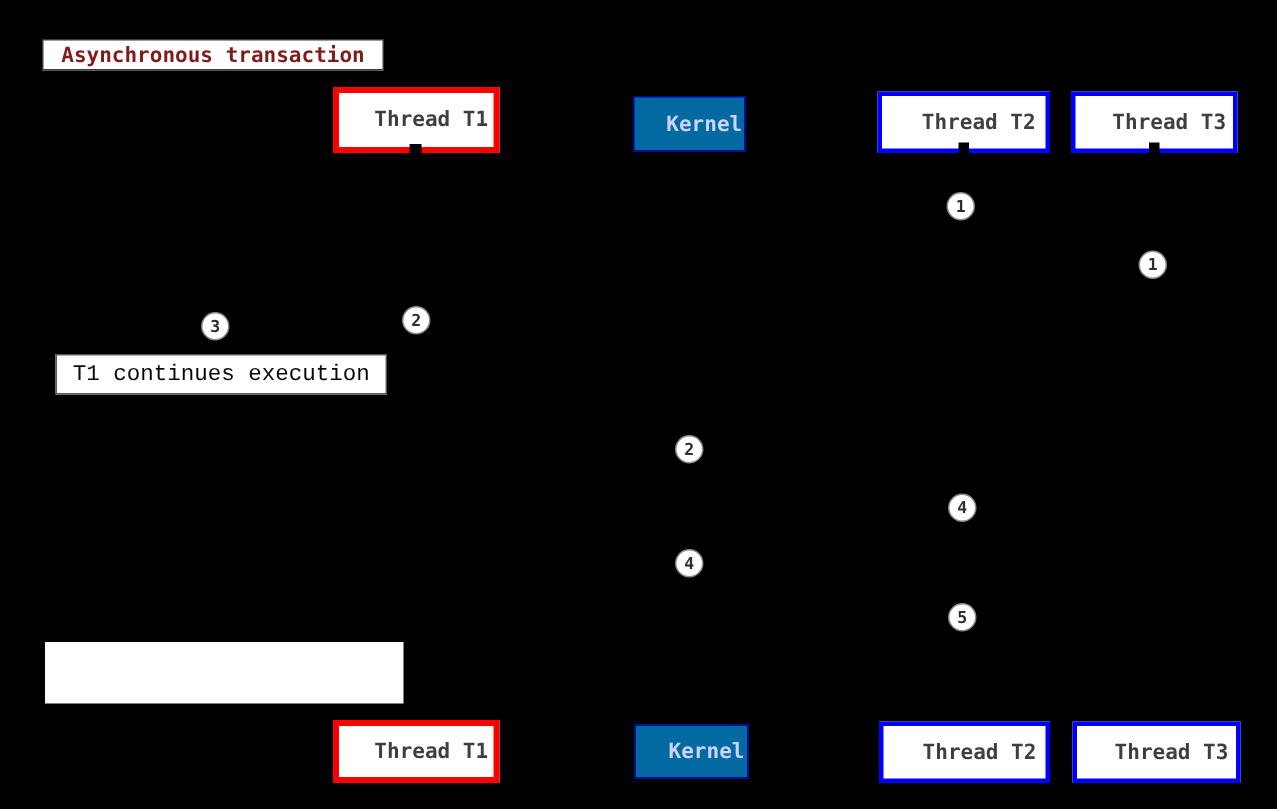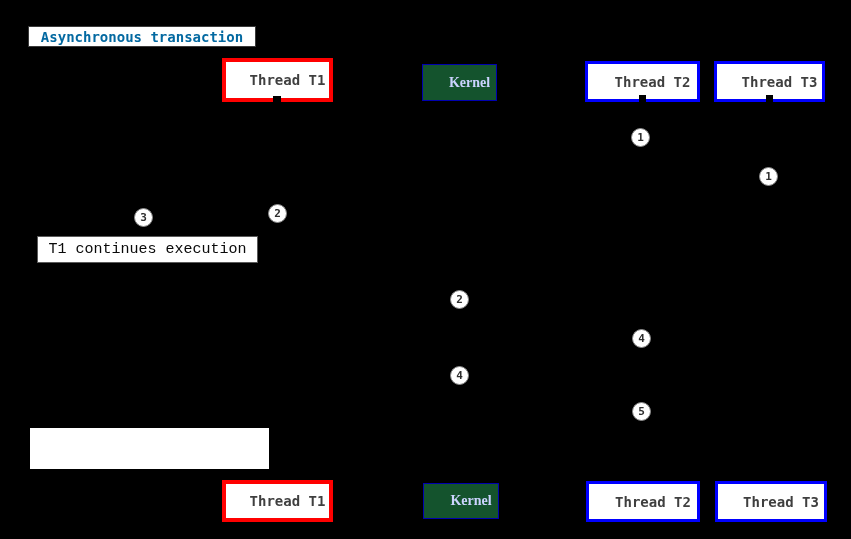--- a/index.html
+++ b/index.html
@@ -3,32 +3,32 @@
 <meta charset="utf-8">
 <style>
   html,body{margin:0;padding:0;background:#000;}
   #canvas{
     position:relative;width:851px;height:539px;background:#000000;
     font-family:"DejaVu Sans Mono",monospace;overflow:hidden;
   }
   .abs{position:absolute;box-sizing:border-box;}
   
   .diagram-title{
-    background:#ffffff;border:1px solid #3a3a3a;color:#0369a1;
+    background:#ffffff;border:1px solid #3a3a3a;color:#7f1d1d;
     font-size:14px;font-weight:bold;letter-spacing:0px;
     display:flex;align-items:center;justify-content:center;white-space:pre;
   }
   
   .participant{
     background:#ffffff;display:flex;align-items:center;justify-content:center;
     font-size:14px;font-weight:bold;color:#3f3f3f;white-space:pre;padding-left:20px;
   }
   .p-red{border:4px solid #ff0000;}
   .p-blue{border:3px solid #0000ff;text-align:center;}
-  .p-kernel{background:#14532d;border:1px solid #0000b0;color:#ccd4ff;font-family:Liberation Serif, serif;}
+  .p-kernel{background:#0369a1;border:1px solid #0000b0;color:#ccd4ff;}
   
   .note{
     background:#ffffff;border:1px solid #5a5a5a;color:#0a0a0a;
     font-family:"Liberation Mono",monospace;font-size:15px;
     display:flex;align-items:center;justify-content:center;white-space:pre;
   }
   .note-blank{background:#ffffff;border:none;}
   
   .badge{
     width:19px;height:19px;border-radius:50%;background:#ffffff;

